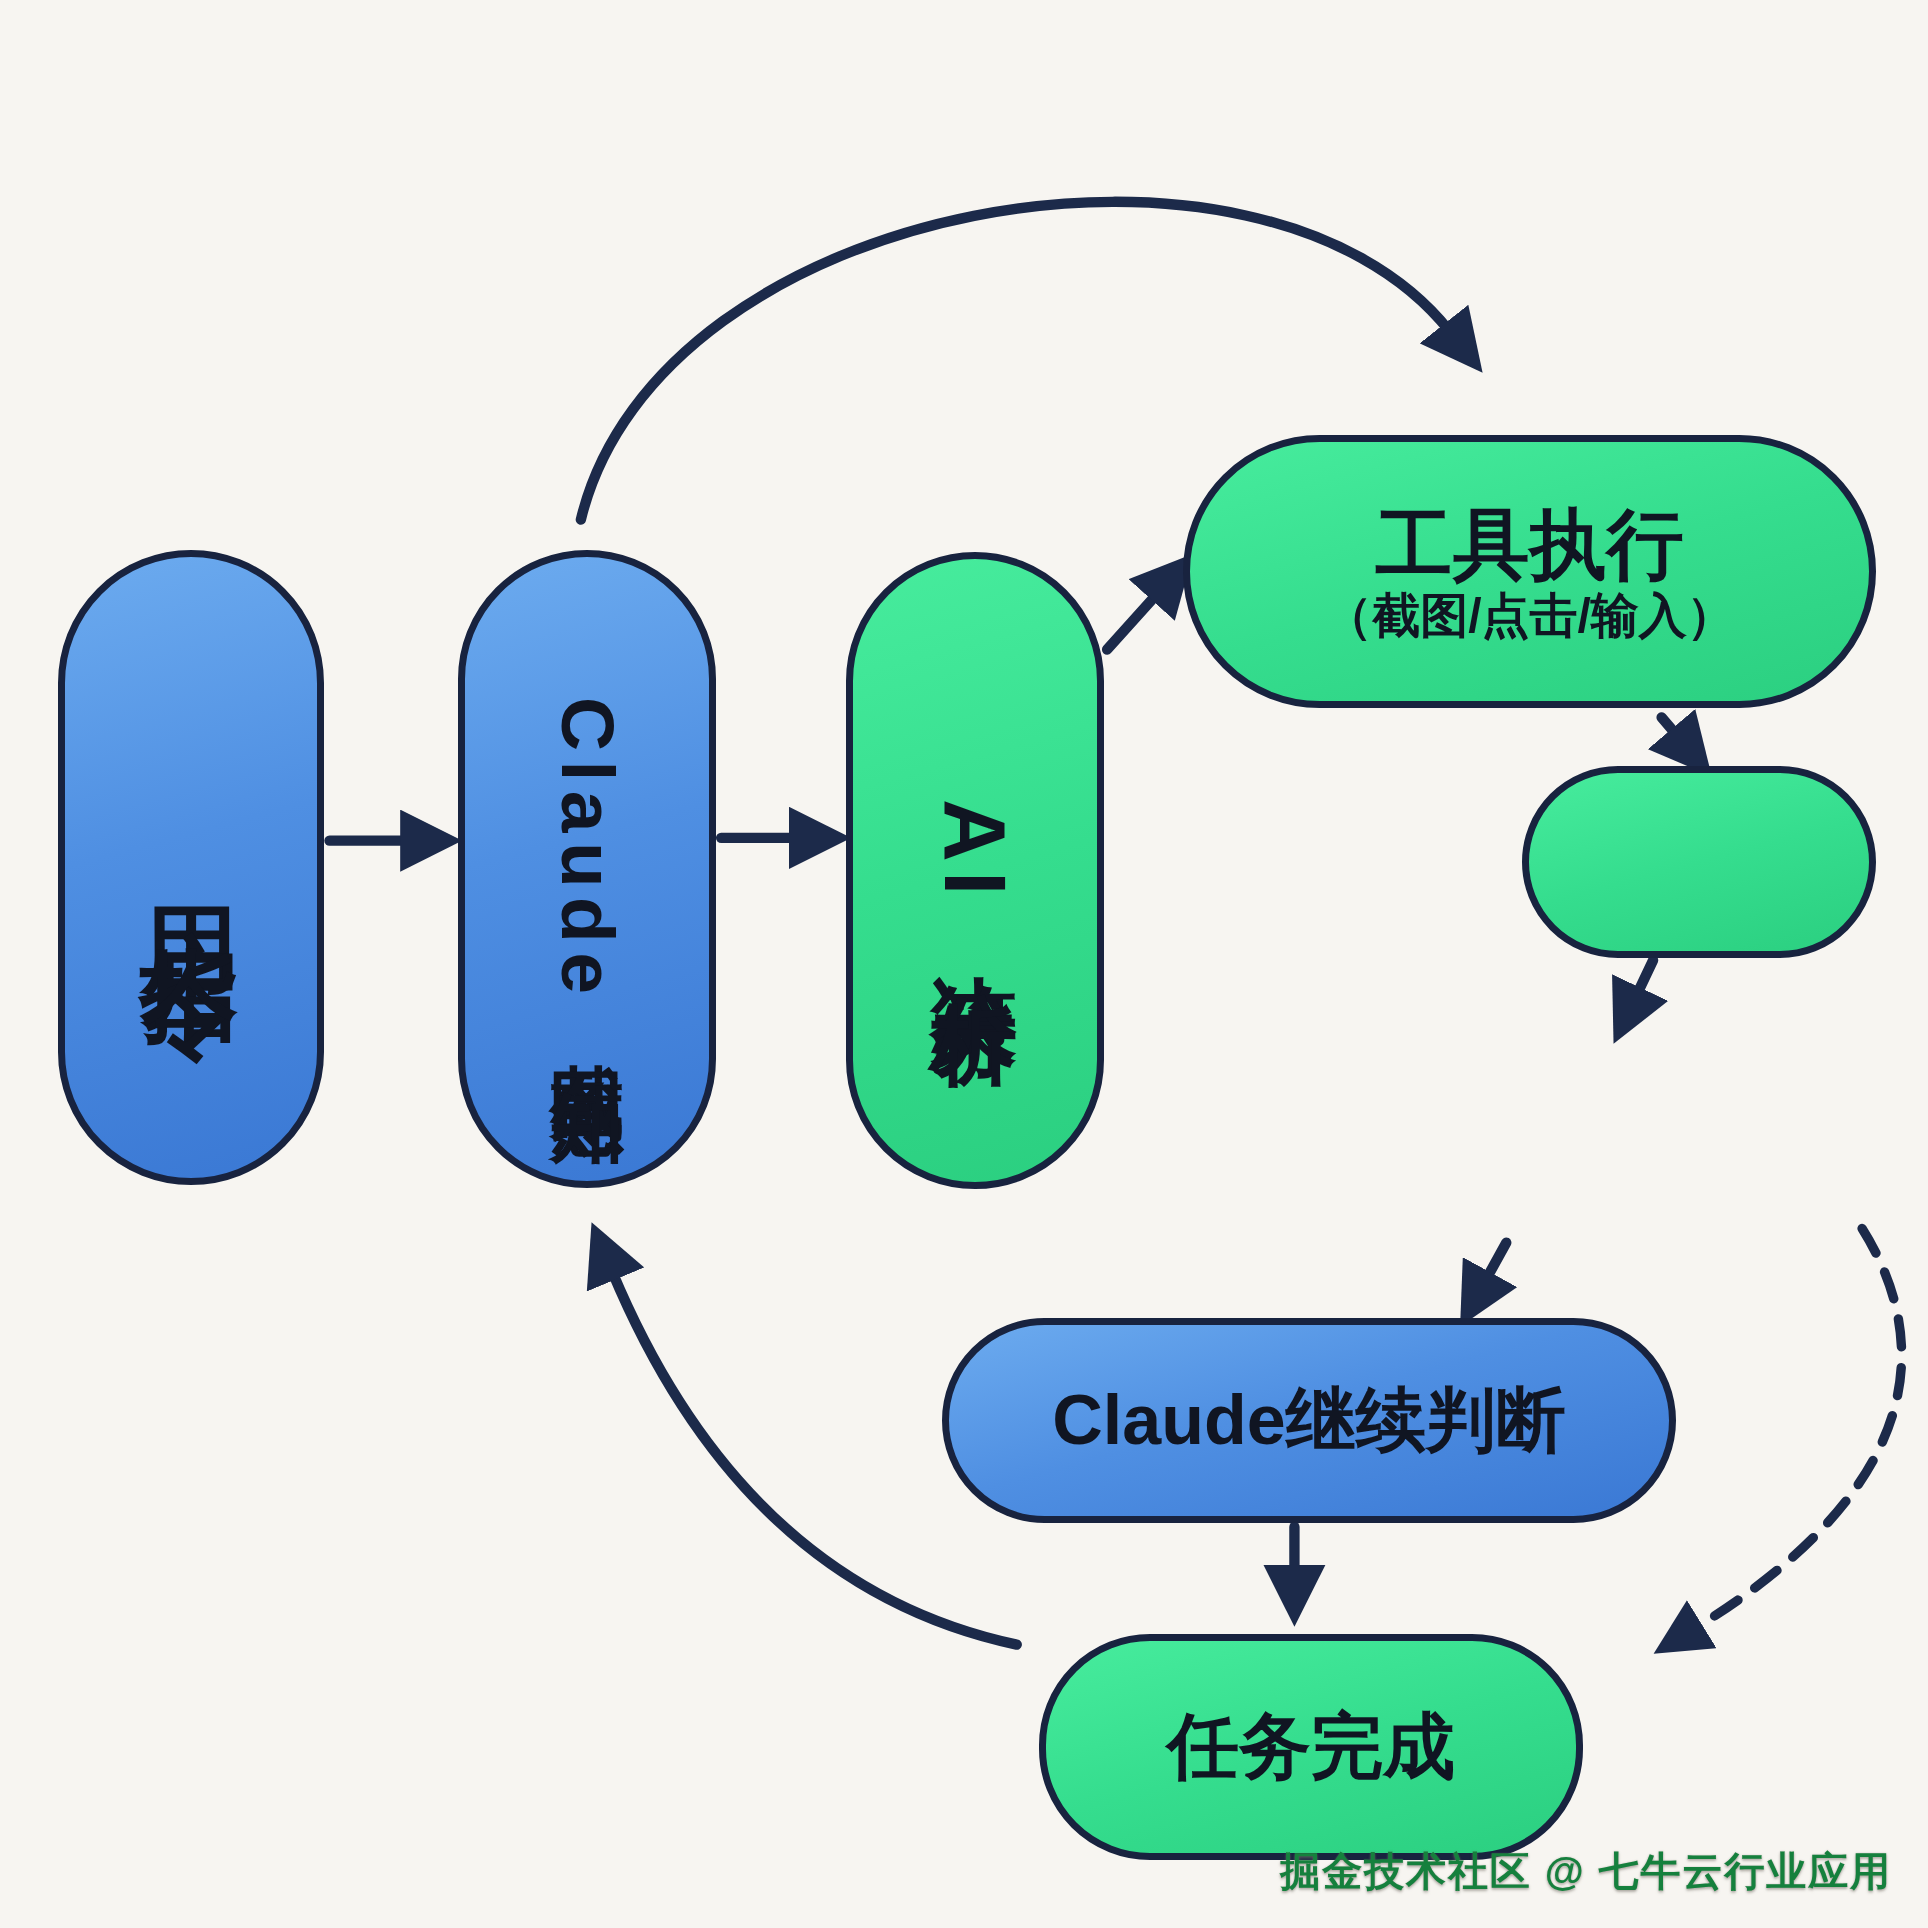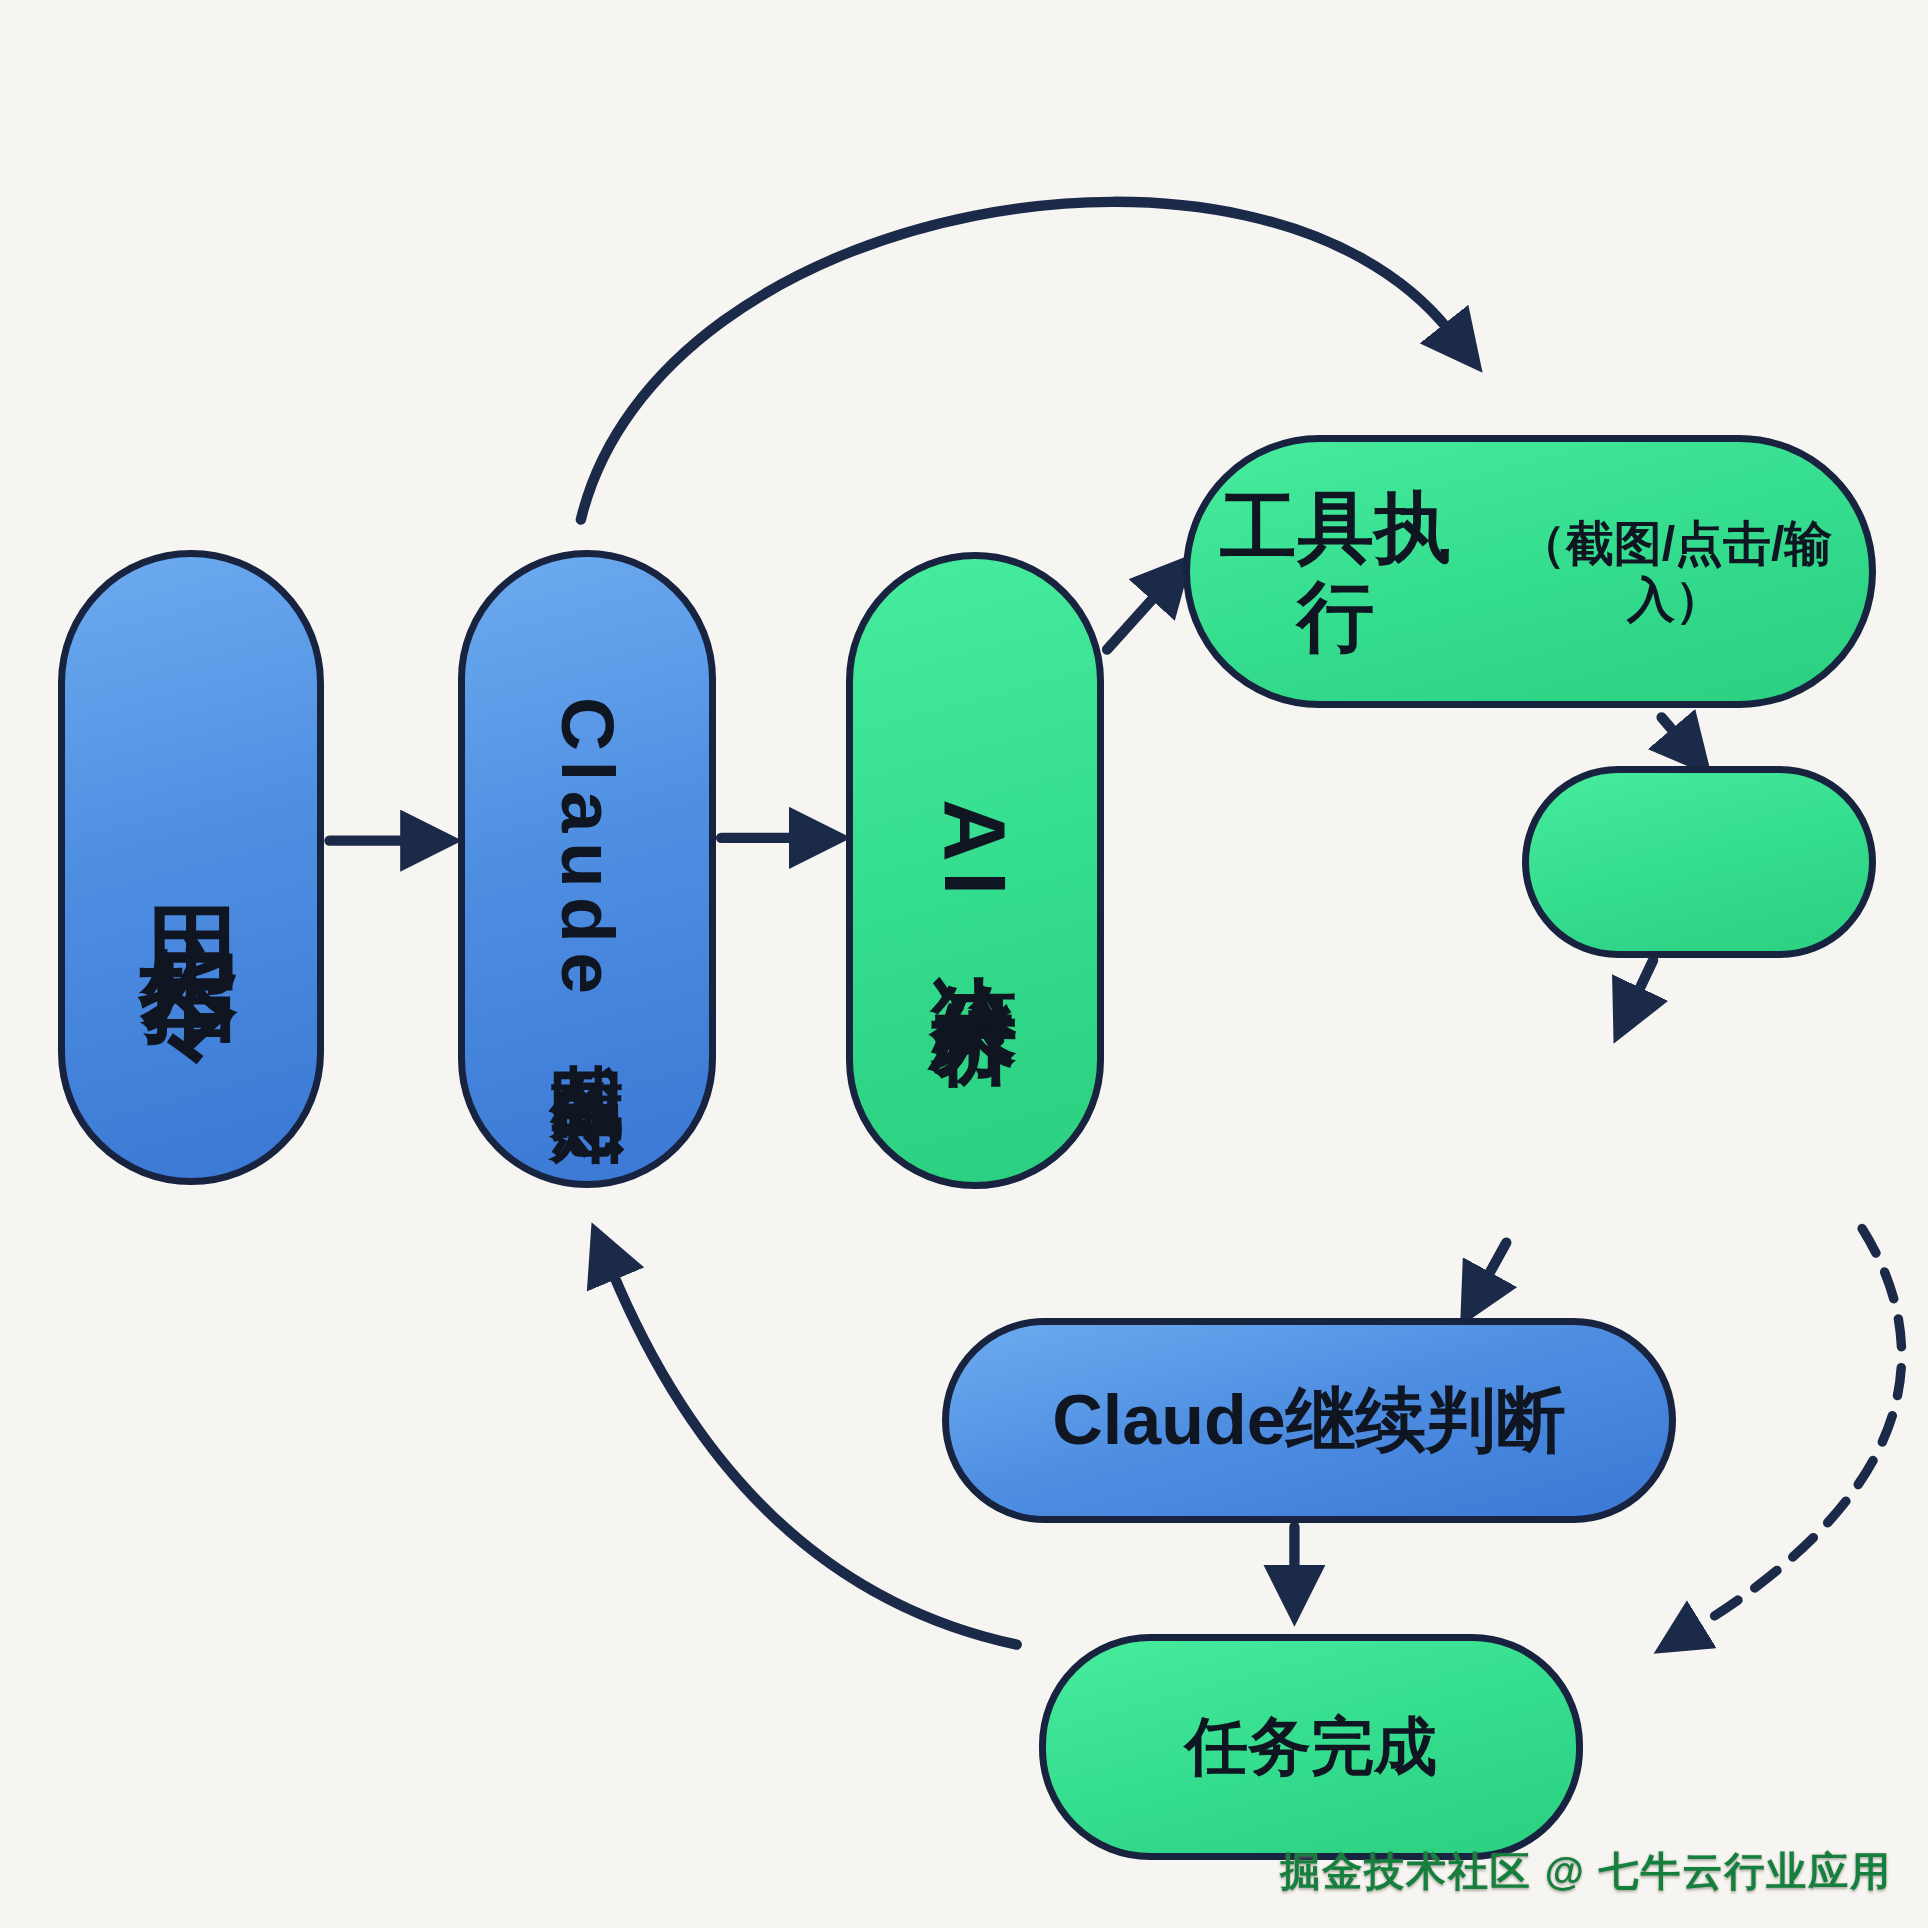--- a/index.html
+++ b/index.html
@@ -44,27 +44,27 @@
     text-orientation: mixed;
     letter-spacing: 9.4px;
     line-height: 1;
   }
   
   #node-user     { left: 58px;  top: 550px;  width: 266px; height: 635px; border-radius: 141px; font-size: 98px; }
   #node-user .vtext { letter-spacing: 19px; }
   #node-perceive { left: 458px; top: 550px;  width: 258px; height: 638px; border-radius: 137px; font-size: 75px; }
   #node-ai       { left: 846px; top: 552px;  width: 258px; height: 637px; border-radius: 137px; font-size: 87px; }
   
-  #node-tool     { left: 1183px; top: 435px;  width: 693px; height: 273px; border-radius: 137px; }
+  #node-tool     { left: 1183px; top: 435px;  width: 693px; height: 273px; border-radius: 137px; flex-direction: column; }
   #node-tool .l1 { font-size: 77px; line-height: 1.15; }
   #node-tool .l2 { font-size: 48px; line-height: 1.15; }
   #node-buffer   { left: 1522px; top: 766px;  width: 354px; height: 192px; border-radius: 96px; }
   #node-result   { left: 1313px; top: 1032px; width: 522px; height: 207px; border-radius: 104px; font-size: 89px; }
   #node-judge    { left: 942px; top: 1318px; width: 734px; height: 205px; border-radius: 103px; font-size: 70px; }
-  #node-done     { left: 1039px; top: 1634px; width: 544px; height: 226px; border-radius: 111px; font-size: 63px; }
+  #node-done     { left: 1039px; top: 1634px; width: 544px; height: 226px; border-radius: 111px; font-size: 72px; }
   #watermark {
     position: absolute;
     right: 36px;
     top: 1844px;
     font-size: 40px;
     font-weight: 700;
     color: #15803d;
     letter-spacing: 1.9px;
     text-shadow: 0 1.9px 2.8px rgba(125,120,112,0.55), 0 0 1.9px rgba(125,120,112,0.4);
     white-space: nowrap;

